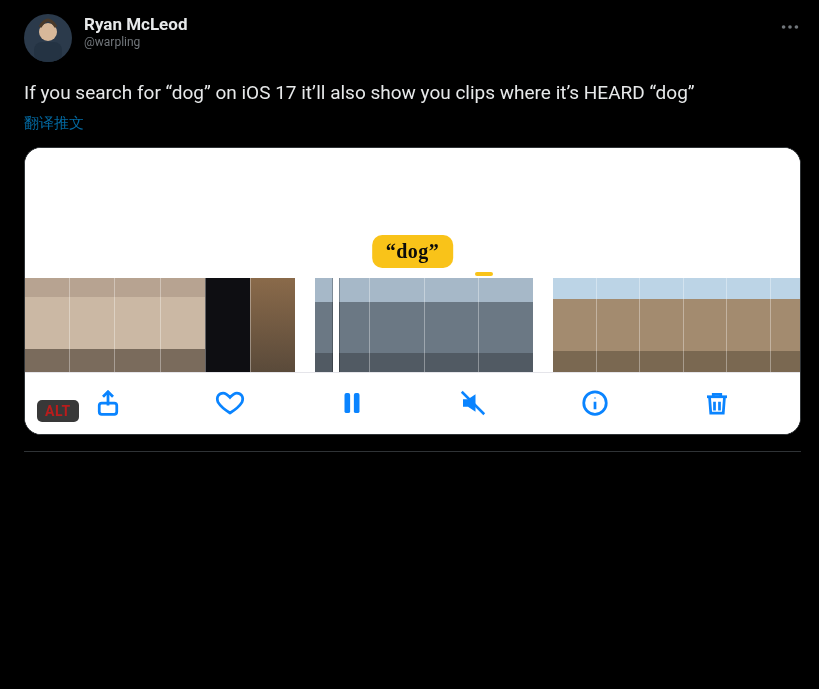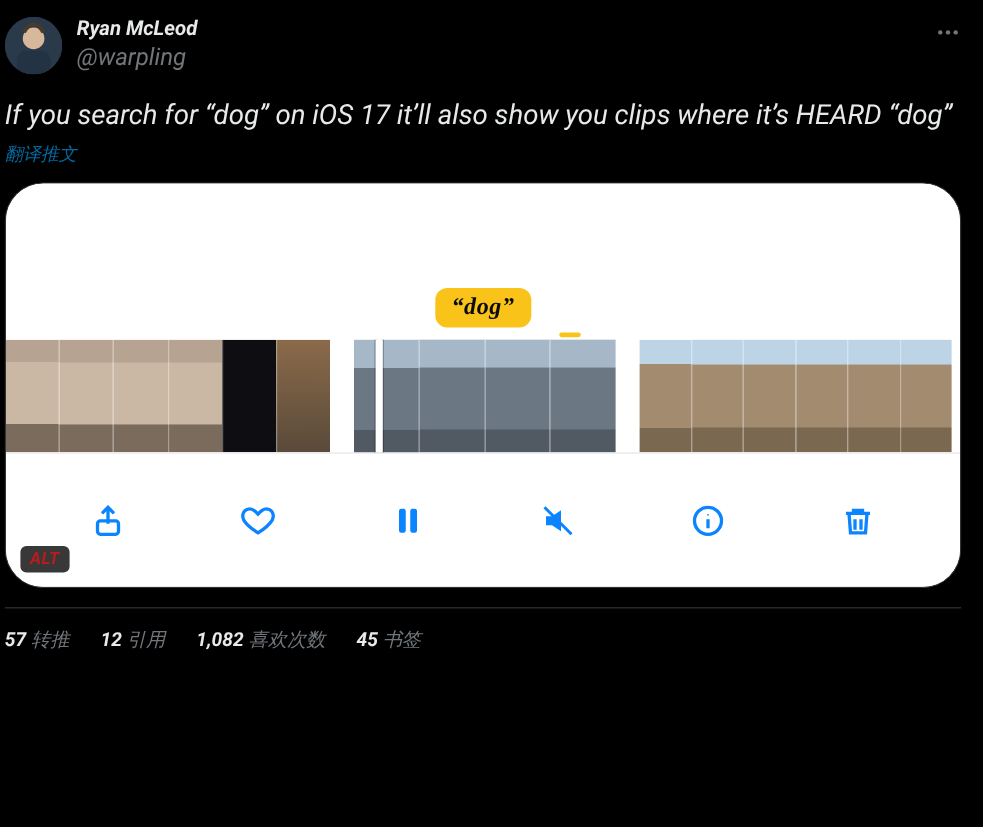--- a/index.html
+++ b/index.html
@@ -6,68 +6,67 @@
   body {
     background: #000;
     width: 819px;
     height: 689px;
     font-family: -apple-system, BlinkMacSystemFont, "Segoe UI", Roboto, Helvetica, Arial, sans-serif;
     color: #e7e9ea;
     overflow: hidden;
     position: relative;
   }
   .tweet {
-    padding: 14px 18px 0 4px;
-    font-style: italic;
+    padding: 14px 18px 0 24px;
   }
   .header {
     display: flex;
     align-items: flex-start;
     gap: 12px;
     position: relative;
   }
   .avatar {
     width: 48px;
     height: 48px;
     border-radius: 50%;
     overflow: hidden;
     flex-shrink: 0;
   }
   .avatar svg { width: 100%; height: 100%; display: block; }
   .name-block { display: flex; flex-direction: column; line-height: 1.25; }
   .display-name { font-weight: 700; font-size: 17px; color: #e7e9ea; }
-  .handle { font-size: 20px; color: #71767b; }
+  .handle { font-size: 12px; color: #71767b; }
   .more {
     position: absolute;
     right: 0;
     top: 2px;
     color: #71767b;
     font-size: 22px;
     letter-spacing: 1px;
     cursor: pointer;
     line-height: 1;
   }
   .content {
     margin-top: 18px;
-    font-size: 23px;
+    font-size: 19px;
     line-height: 1.35;
     color: #e7e9ea;
   }
   .translate {
     margin-top: 8px;
     color: #0369a1;
     font-size: 15px;
     cursor: pointer;
     display: inline-block;
   }
   .media {
     margin-top: 14px;
     width: 100%;
-    height: 338px;
-    border-radius: 32px;
+    height: 288px;
+    border-radius: 17px;
     overflow: hidden;
     position: relative;
     border: 1px solid #2f3336;
     background: #fff;
   }
   .media-inner {
     position: absolute; inset: 0;
     display: flex;
     flex-direction: column;
   }
@@ -297,20 +296,14 @@
             </svg>
         </div>
       </div>
     </div>
     <div class="alt-badge">ALT</div>
   </div>
 
 
   <hr class="divider">
 
-  <div class="stats">
-    <span><span class="num">57</span><span>转推</span></span>
-    <span><span class="num">12</span><span>引用</span></span>
-    <span><span class="num">1,082</span><span>喜欢次数</span></span>
-    <span><span class="num">45</span><span>书签</span></span>
-  </div>
 
 </div>
 
 </body></html>

